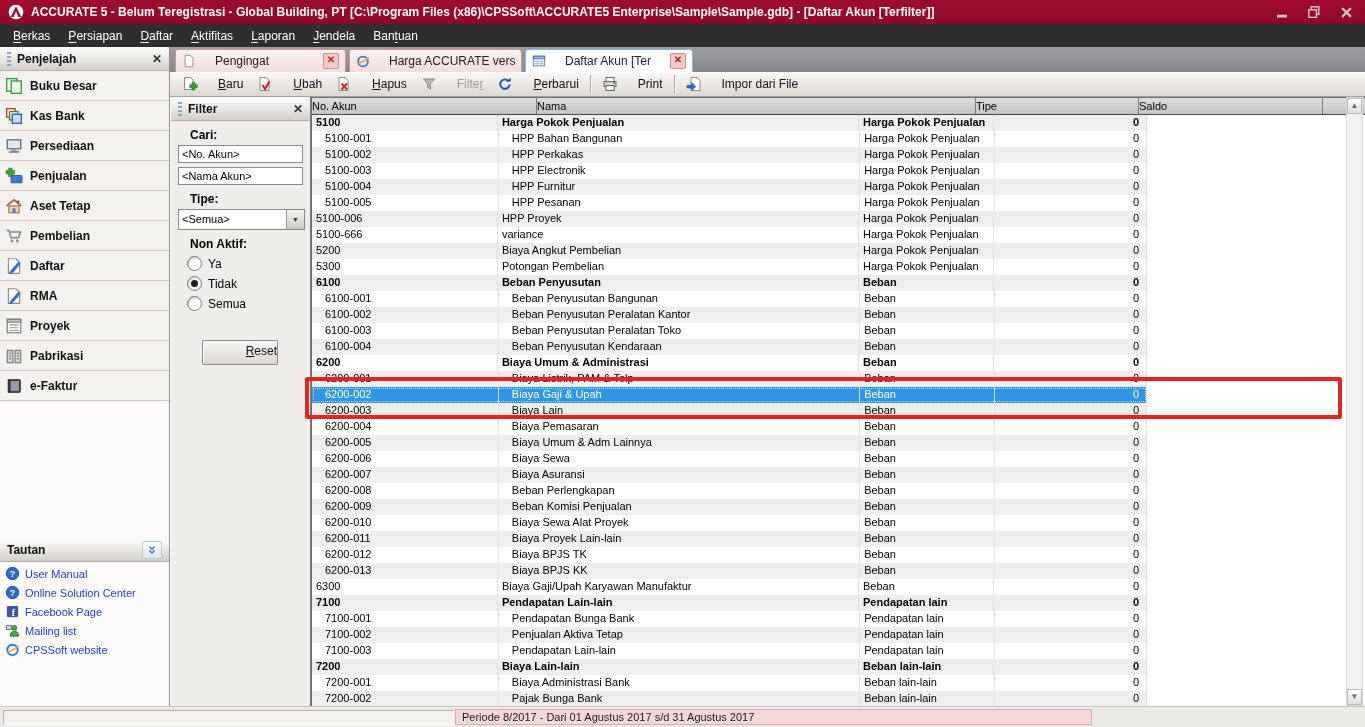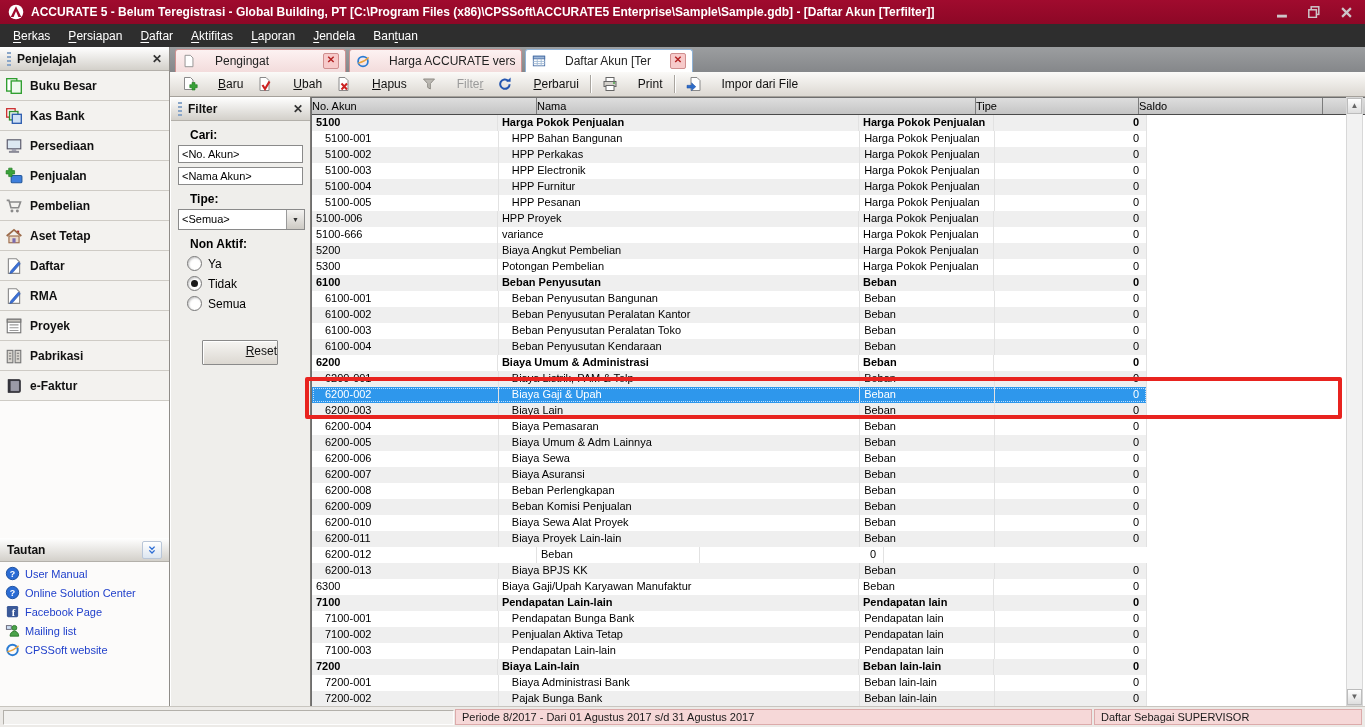--- a/index.html
+++ b/index.html
@@ -205,37 +205,37 @@
           <svg viewBox="0 0 16 16">
             <rect x="5.5" y="7.5" width="9.5" height="6.5" rx="1" fill="#3d7edc" stroke="#245a9e"></rect>
             <path d="M3.3 1h3v2.2h2.2v3H6.3v2.3h-3V6.2H1v-3h2.3z" fill="#3aa23a" stroke="#1f7d1f" stroke-width=".6"></path>
           </svg>
         </span>
         <span>Penjualan</span>
       </div>
       <div class="side-item">
         <span class="icon">
           <svg viewBox="0 0 16 16">
-            <path d="M1.5 3h2l1.8 6.5H12l1.8-5H4.2" fill="none" stroke="#8a8a8a" stroke-width="1.4"></path>
-            <circle cx="6.2" cy="12.4" r="1.3" fill="#8a8a8a"></circle>
-            <circle cx="11" cy="12.4" r="1.3" fill="#8a8a8a"></circle>
-          </svg>
-        </span>
-        <span>Pembelian</span>
-      </div>
-      <div class="side-item">
-        <span class="icon">
-          <svg viewBox="0 0 16 16">
             <rect x="10.6" y="3.2" width="2" height="3" fill="#aa3333"></rect>
             <path d="M1.5 8L8 2.5 14.5 8" fill="none" stroke="#9c6b4a" stroke-width="1.6"></path>
             <rect x="3.5" y="8" width="9" height="6" fill="#ead9c9" stroke="#9c6b4a"></rect>
             <rect x="6.6" y="10" width="2.8" height="4" fill="#7a6bb0"></rect>
           </svg>
         </span>
         <span>Aset Tetap</span>
+      </div>
+      <div class="side-item">
+        <span class="icon">
+          <svg viewBox="0 0 16 16">
+            <path d="M1.5 3h2l1.8 6.5H12l1.8-5H4.2" fill="none" stroke="#8a8a8a" stroke-width="1.4"></path>
+            <circle cx="6.2" cy="12.4" r="1.3" fill="#8a8a8a"></circle>
+            <circle cx="11" cy="12.4" r="1.3" fill="#8a8a8a"></circle>
+          </svg>
+        </span>
+        <span>Pembelian</span>
       </div>
       <div class="side-item">
         <span class="icon">
           <svg viewBox="0 0 16 16">
             <path d="M3 1.5h7l3 3v10H3z" fill="#fff" stroke="#8a8a8a"></path>
             <path d="M5 12.5L12 4.5l1.6 1.6-7 8-2.4.6z" fill="#3a6fd8" stroke="#25509e" stroke-width=".5"></path>
           </svg>
         </span>
         <span>Daftar</span>
       </div>
@@ -635,20 +635,21 @@
         <div class="td c3">0</div>
       </div>
       <div class="trow stripe child">
         <div class="td c0">6200-011</div>
         <div class="td c1">Biaya Proyek Lain-lain</div>
         <div class="td c2">Beban</div>
         <div class="td c3">0</div>
       </div>
       <div class="trow child">
         <div class="td c0">6200-012</div>
+        <div class="td c1">Biaya BPJS TK</div>
         <div class="td c2">Beban</div>
         <div class="td c3">0</div>
       </div>
       <div class="trow stripe child">
         <div class="td c0">6200-013</div>
         <div class="td c1">Biaya BPJS KK</div>
         <div class="td c2">Beban</div>
         <div class="td c3">0</div>
       </div>
       <div class="trow">
@@ -705,14 +706,13 @@
 <div class="vscroll">
   <div class="vs-btn vs-up">▲</div>
   <div class="vs-btn vs-down">▼</div>
 </div>
 
 <div class="annotation" style="border-color: rgb(232, 35, 31);"></div>
 
 <div class="statusbar">
   <div class="sb-box"></div>
   <div class="sb-seg sb-periode" style="background: rgb(246, 216, 216);">Periode 8/2017 - Dari 01 Agustus 2017 s/d 31 Agustus 2017</div>
-  <div class="sb-seg sb-user" style="background: rgb(246, 216, 216);">Daftar Sebagai SUPERVISOR</div>
 </div>
 
 </body></html>

